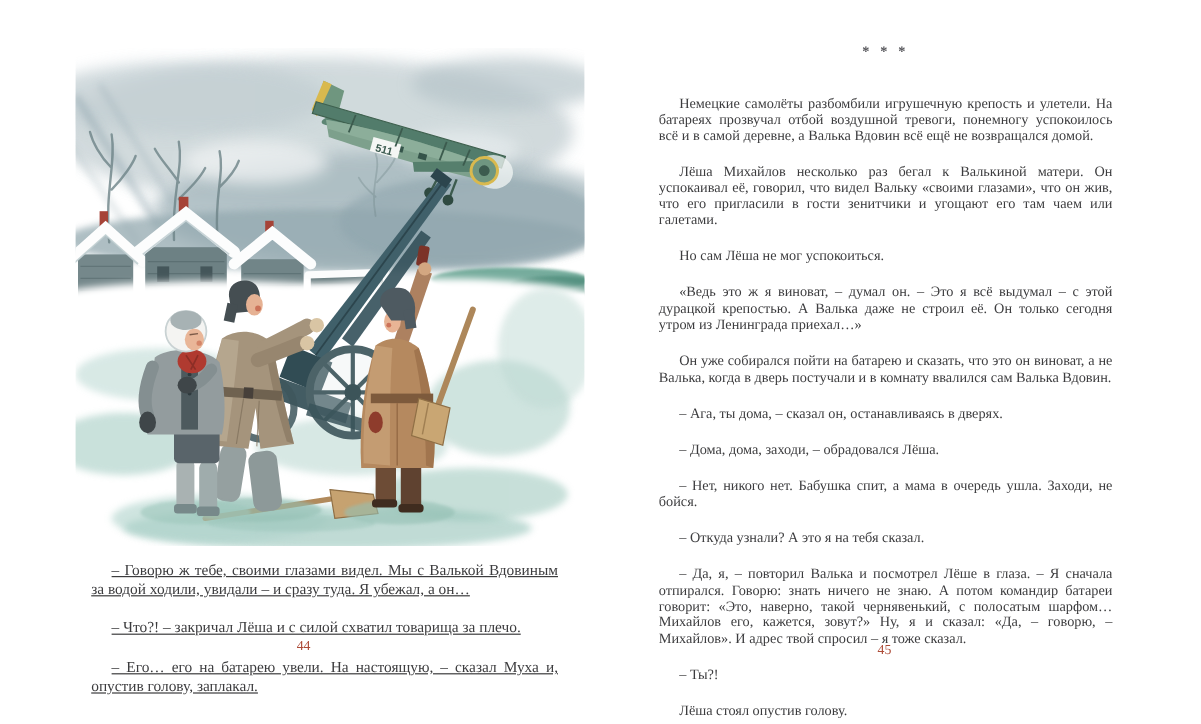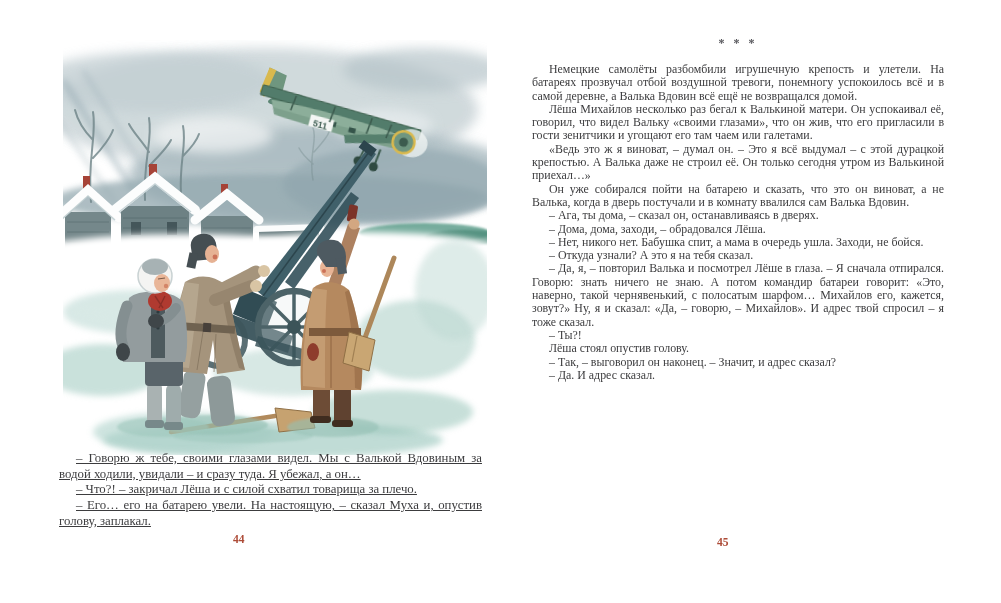--- a/index.html
+++ b/index.html
@@ -9,28 +9,28 @@
   }
   .illustration{position:absolute;left:63px;top:40px;width:424px;height:415px;margin:0;}
   .left-text{
     position:absolute;left:59px;top:451px;width:423px;
     font-size:12.8px;line-height:15.7px;text-align:justify;text-decoration:underline;
   }
   .right-text{
     position:absolute;left:532px;top:63px;width:412px;
     font-size:11.9px;line-height:13.3px;text-align:justify;
   }
-  .left-text p,.right-text p{margin:0;text-indent:17px;}
+  .left-text p,.right-text p{margin:17px;text-indent:17px;}
   .divider{
     position:absolute;left:532px;top:36px;width:412px;text-align:center;
     font-size:12px;color:#55555a;letter-spacing:3px;font-weight:bold;
   }
   .pagenum{
-    position:absolute;width:40px;text-align:left;
-    font-size:11.5px;font-weight:bold;color:#ad4b37;
+    position:absolute;width:40px;text-align:center;
+    font-size:11.5px;font-weight:normal;color:#ad4b37;
   }
   .pagenum-left{left:233px;top:533px;}
   .pagenum-right{left:717px;top:536px;}
 </style>
 </head>
 <body>
 
 <div class="spread">
 
   <figure class="illustration">
@@ -251,21 +251,22 @@
     </div>
 
   <div class="pagenum pagenum-left">44</div>
 
   <div class="divider">* * *</div>
 
   <div class="right-text">
 
   <p>Немецкие самолёты разбомбили игрушечную крепость и улетели. На батареях прозвучал отбой воздушной тревоги, понемногу успокоилось всё и в самой деревне, а Валька Вдовин всё ещё не возвращался домой.</p>
       <p>Лёша Михайлов несколько раз бегал к Валькиной матери. Он успокаивал её, говорил, что видел Вальку «своими глазами», что он жив, что его пригласили в гости зенитчики и угощают его там чаем или галетами.</p>
-      <p>«Ведь это ж я виноват, – думал он. – Это я всё выдумал – с этой дурацкой крепостью. А Валька даже не строил её. Он только сегодня утром из Валькиной приехал…»</p>
+      <p>Но сам Лёша не мог успокоиться.</p>
+      <p>«Ведь это ж я виноват, – думал он. – Это я всё выдумал – с этой дурацкой крепостью. А Валька даже не строил её. Он только сегодня утром из Ленинграда приехал…»</p>
       <p>Он уже собирался пойти на батарею и сказать, что это он виноват, а не Валька, когда в дверь постучали и в комнату ввалился сам Валька Вдовин.</p>
       <p>– Ага, ты дома, – сказал он, останавливаясь в дверях.</p>
       <p>– Дома, дома, заходи, – обрадовался Лёша.</p>
       <p>– Нет, никого нет. Бабушка спит, а мама в очередь ушла. Заходи, не бойся.</p>
       <p>– Откуда узнали? А это я на тебя сказал.</p>
       <p>– Да, я, – повторил Валька и посмотрел Лёше в глаза. – Я сначала отпирался. Говорю: знать ничего не знаю. А потом командир батареи говорит: «Это, наверно, такой чернявенький, с полосатым шарфом… Михайлов его, кажется, зовут?» Ну, я и сказал: «Да, – говорю, – Михайлов». И адрес твой спросил – я тоже сказал.</p>
       <p>– Ты?!</p>
       <p>Лёша стоял опустив голову.</p>
       <p>– Так, – выговорил он наконец. – Значит, и адрес сказал?</p>
       <p>– Да. И адрес сказал.</p>

